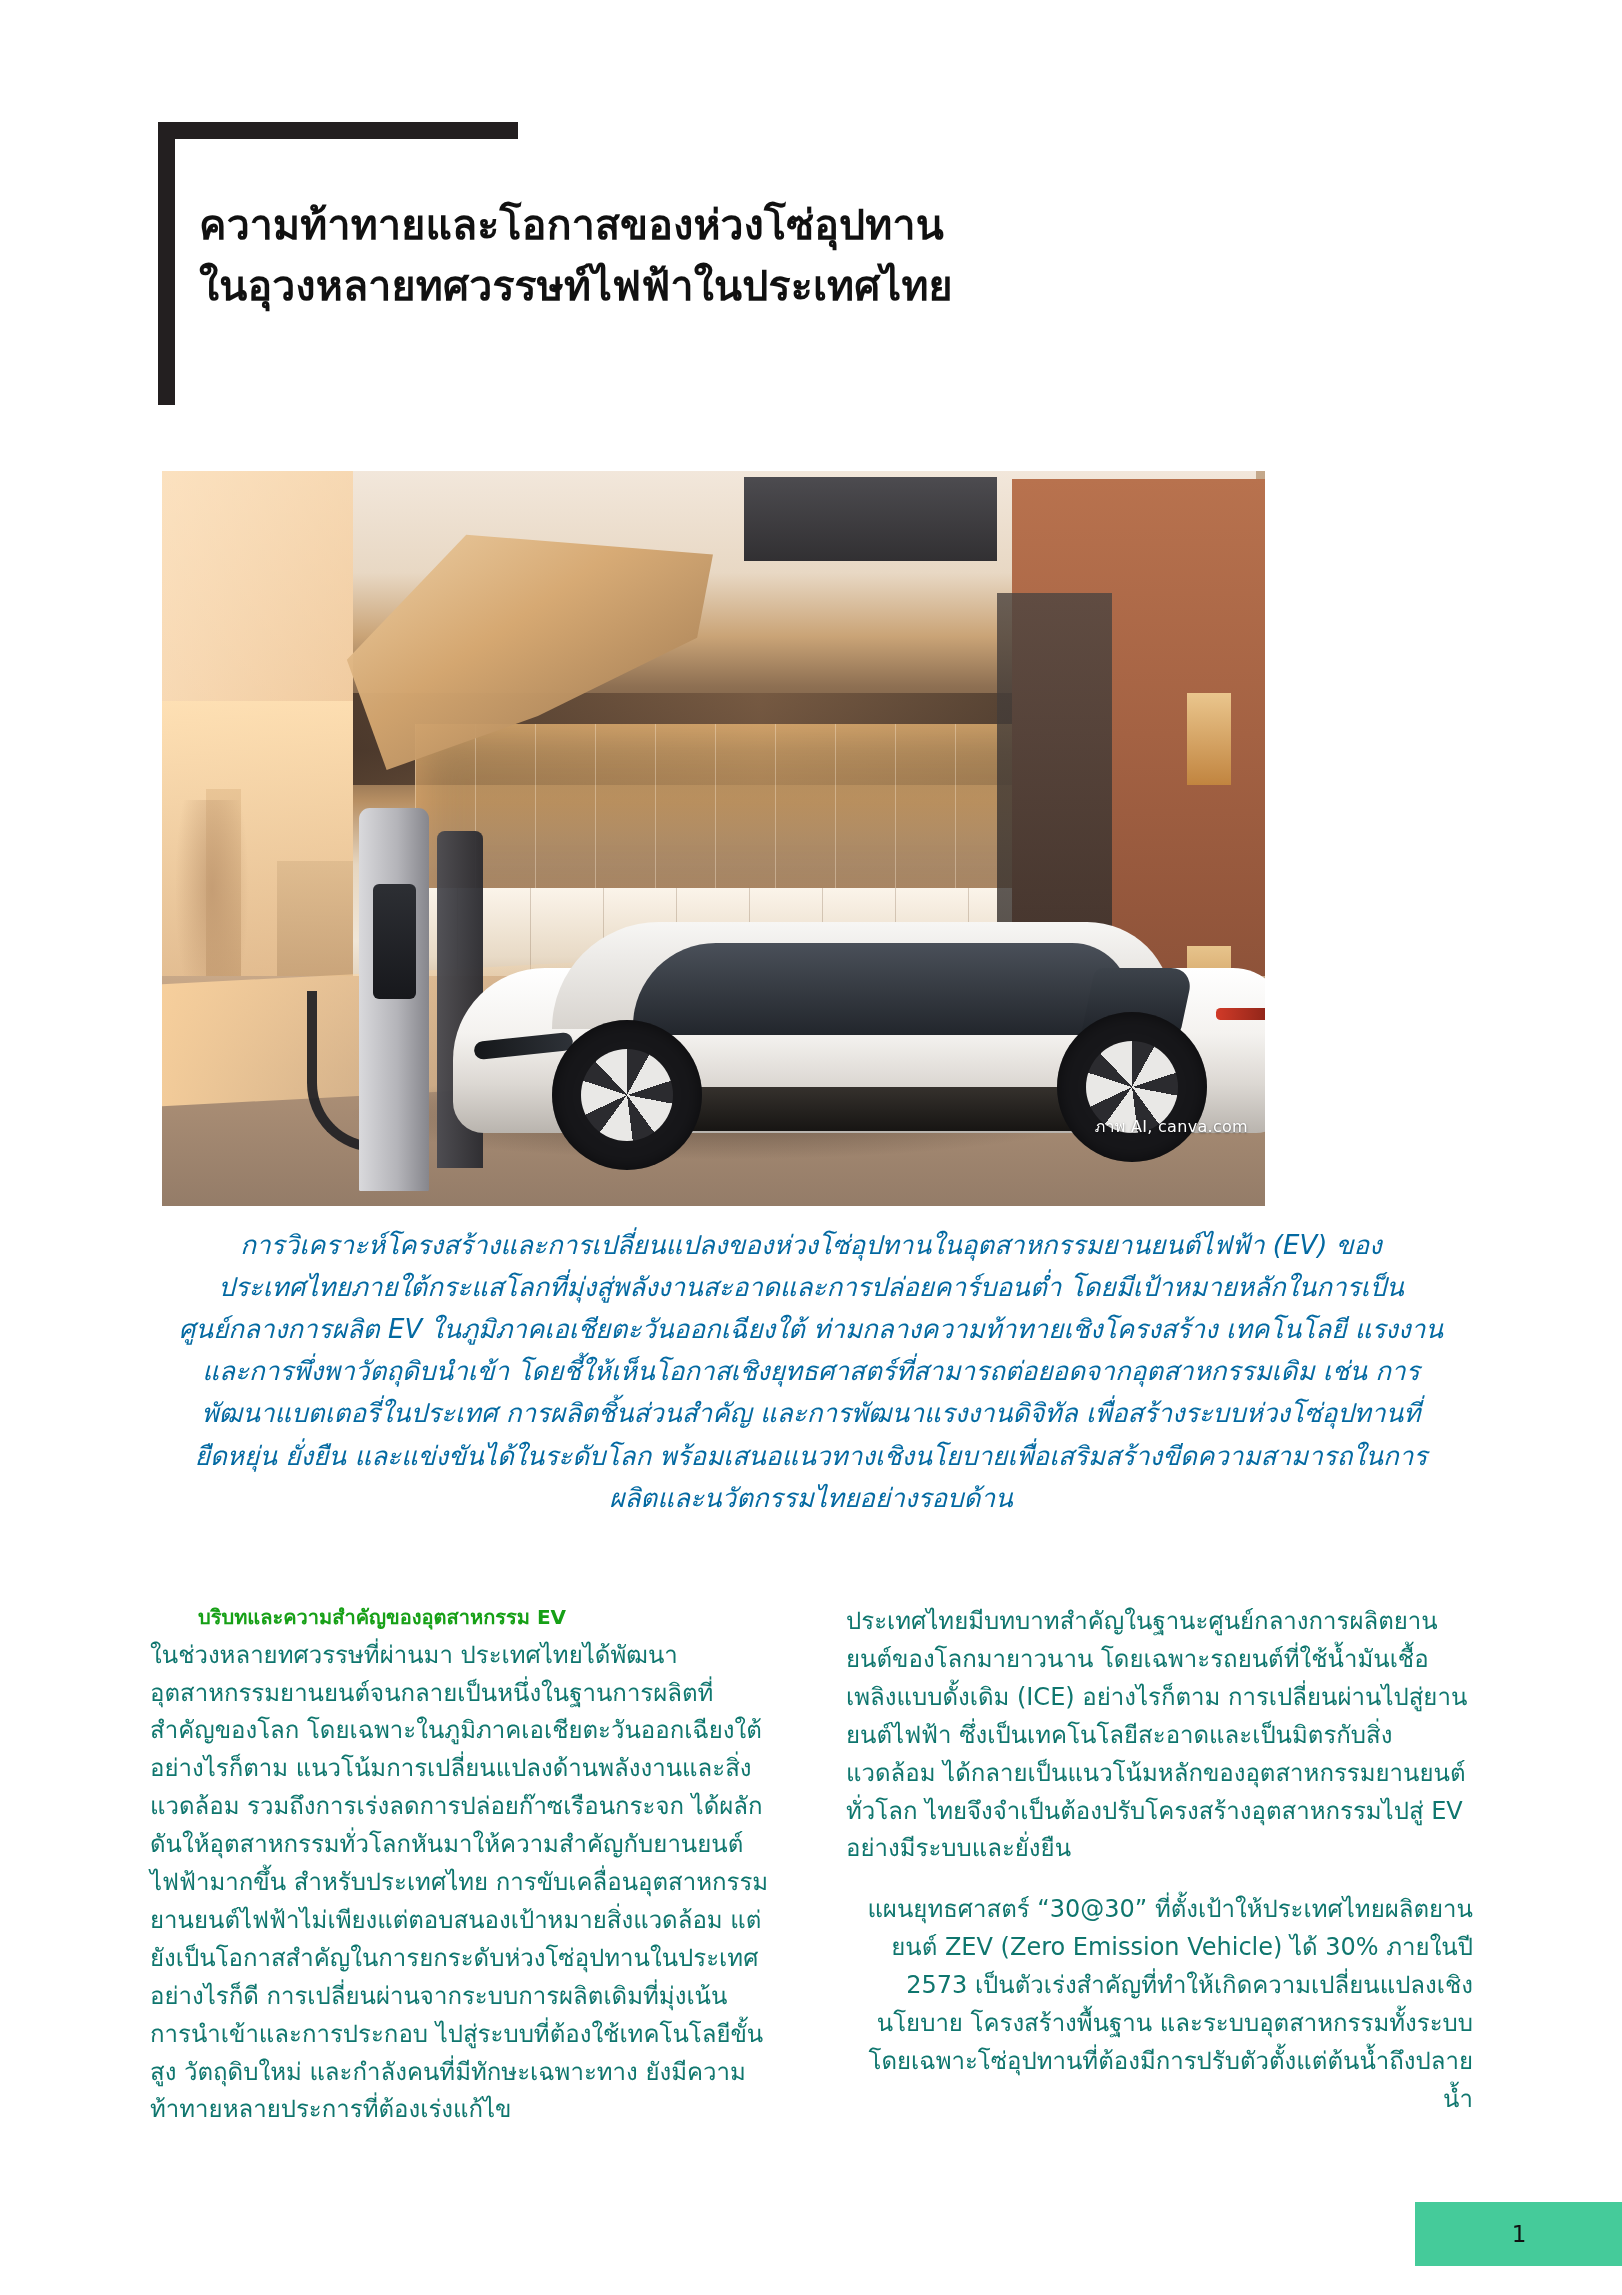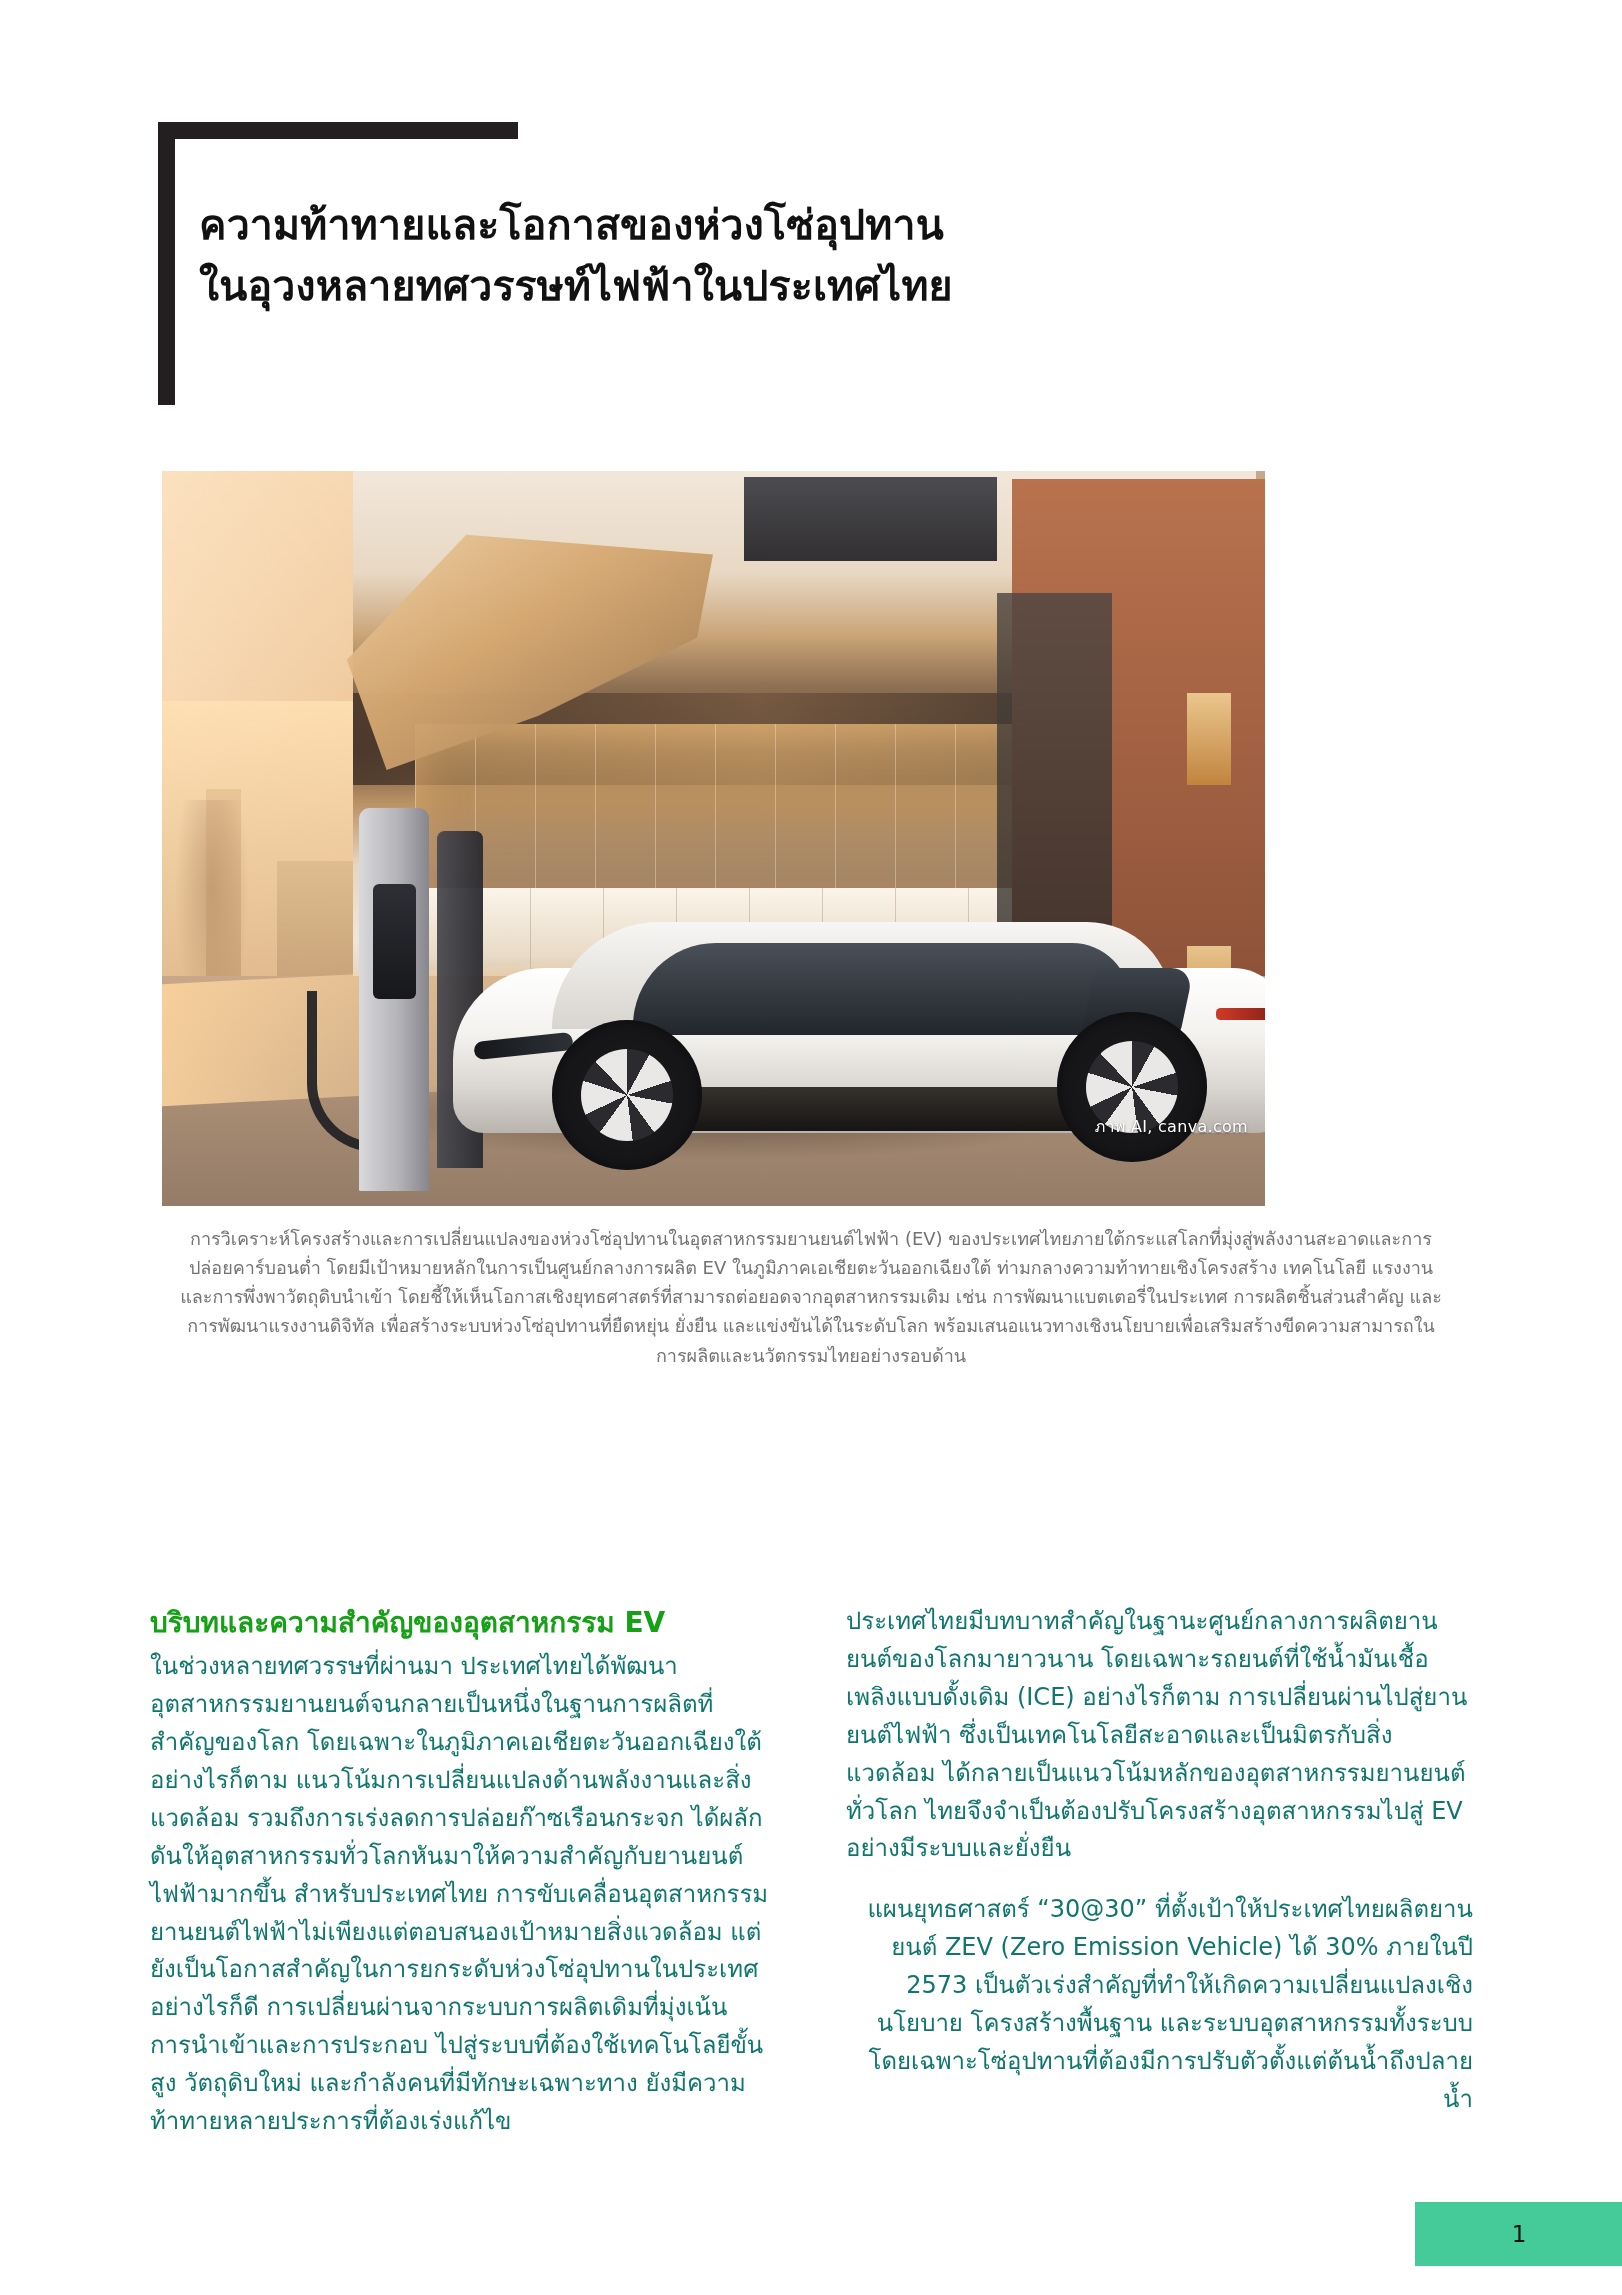--- a/index.html
+++ b/index.html
@@ -334,42 +334,44 @@
 
   
   .abstract {
     position: absolute;
     left: 176px;
     top: 1224px;
     width: 1270px;
     text-align: center;
   }
   .abstract p {
-    font-size: 18px;
+    font-size: 26px;
     line-height: 1.62;
-    color: #737373;
+    color: #0369a1;
+    font-style: italic;
   }
 
   
   .columns {
     position: absolute;
     left: 150px;
     top: 1603px;
     width: 1324px;
     display: flex;
     gap: 69px;
   }
   .col { width: 627px; }
 
   .section-heading {
-    font-size: 28px;
+    font-size: 20px;
     font-weight: 700;
     color: #16a016;
     line-height: 1.45;
     margin-bottom: 4.6px;
+    margin-left: 48px;
   }
   .col p {
     font-size: 24px;
     line-height: 1.58;
     color: #0f766e;
   }
   .col p + p { margin-top: 23px; text-align: right; }
 
   
   .footer-bar {

